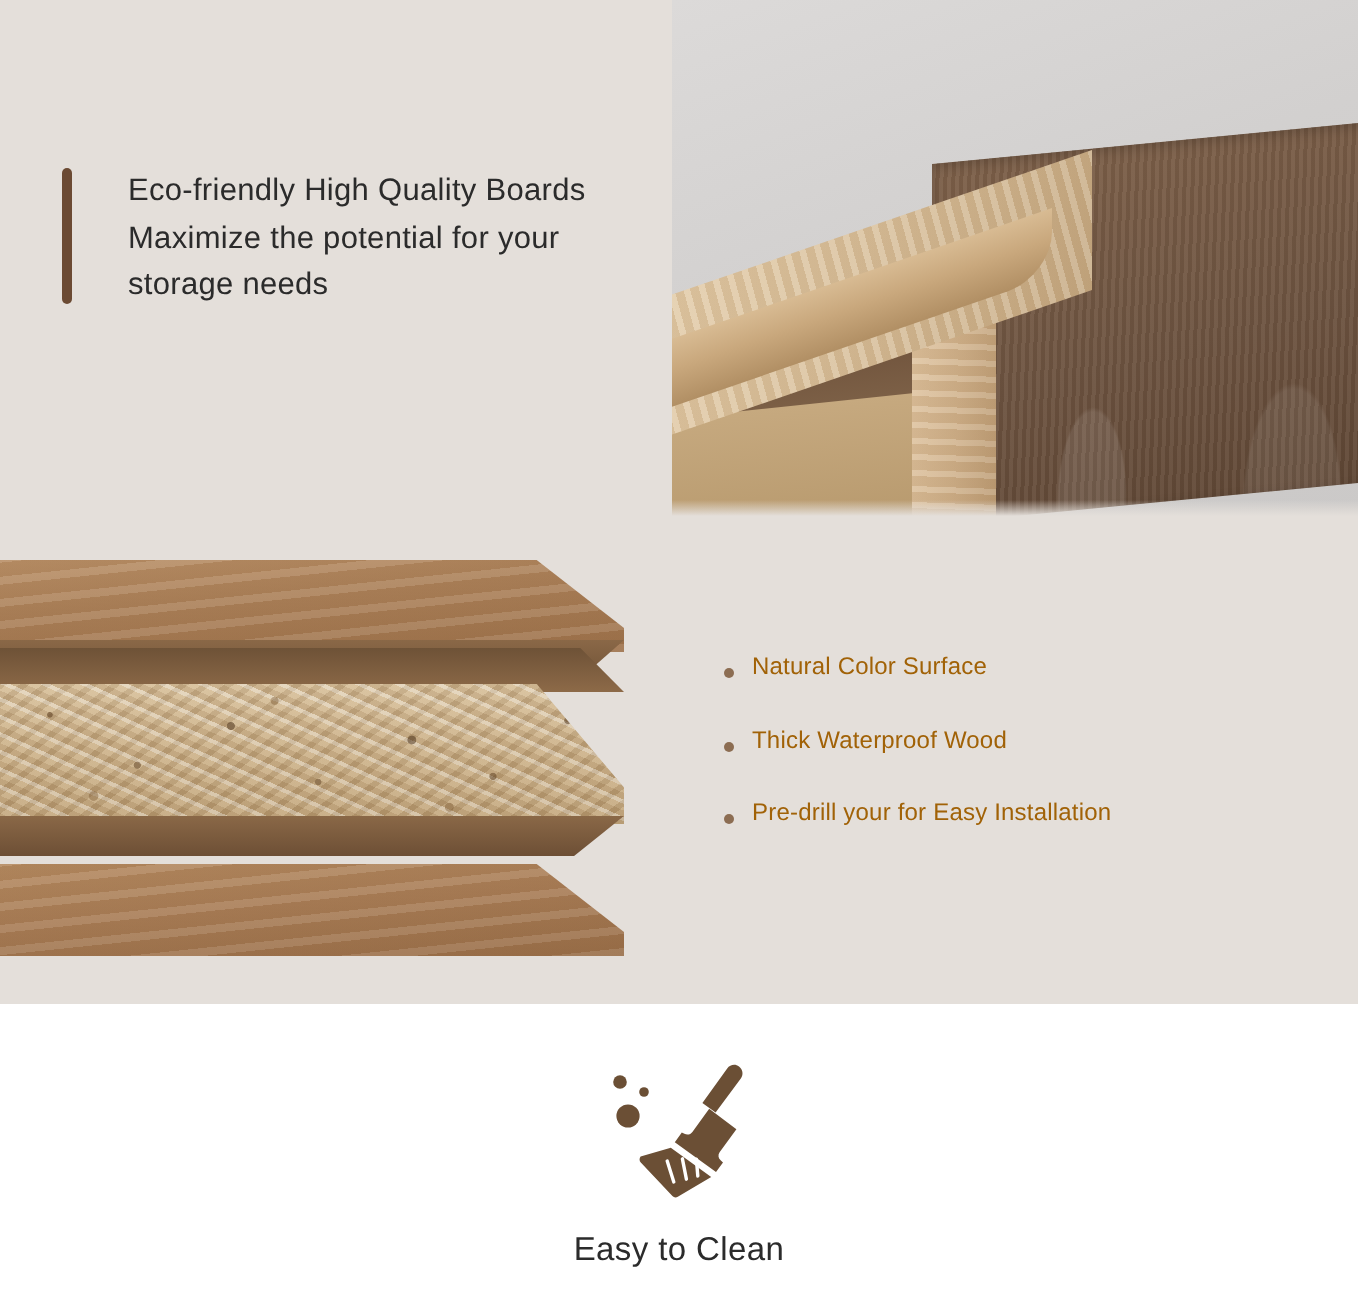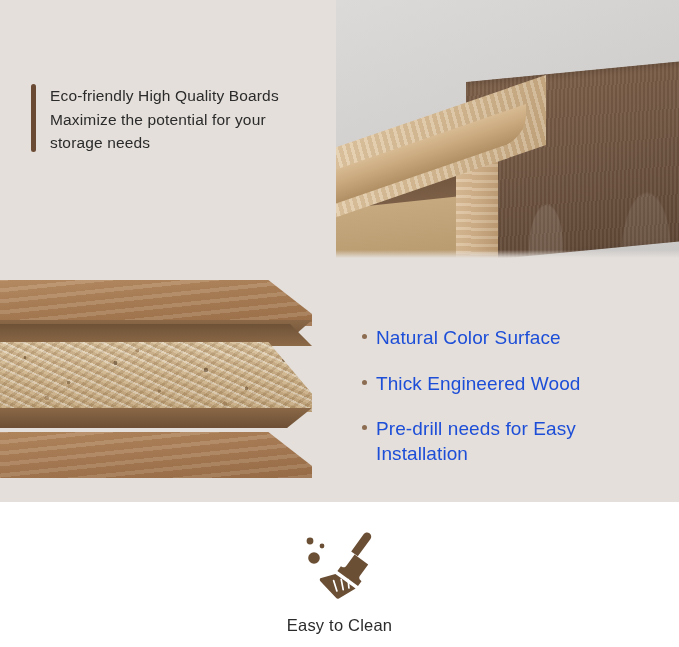--- a/index.html
+++ b/index.html
@@ -26,21 +26,21 @@
     left: 0; top: 0;
     width: 679px; height: 258px;
     background: #e4dfda;
   }
 
   .headline-block {
     position: absolute;
     left: 31px; top: 84px;
     width: 290px;
     display: flex;
-    gap: 14px;
+    gap: 28px;
   }
 
   .accent-bar {
     width: 5px;
     height: 68px;
     background: #6b4a33;
     border-radius: 3px;
     flex: none;
   }
 
@@ -228,22 +228,22 @@
     margin-bottom: 21px;
   }
   .bullet-dot {
     width: 5px; height: 5px;
     border-radius: 50%;
     background: #8c6d52;
     margin-top: 8px;
     flex: none;
   }
   .bullet-text {
-    font-size: 19px;
-    color: #1d4ed8;
+    font-size: 12px;
+    color: #a16207;
     letter-spacing: 0.1px;
     line-height: 1.3;
   }
 
   
   .bottom-section {
     position: absolute;
     left: 0; top: 502px;
     width: 679px; height: 145px;
     background: #ffffff;
@@ -322,25 +322,25 @@
       </div>
     </div>
 
     <div class="bullets">
       <div class="bullet-row">
         <span class="bullet-dot"></span>
         <span class="bullet-text">Natural Color Surface</span>
       </div>
       <div class="bullet-row">
         <span class="bullet-dot"></span>
-        <span class="bullet-text">Thick Engineered Wood</span>
+        <span class="bullet-text">Thick Waterproof Wood</span>
       </div>
       <div class="bullet-row">
         <span class="bullet-dot"></span>
-        <span class="bullet-text">Pre-drill needs for Easy Installation</span>
+        <span class="bullet-text">Pre-drill your for Easy Installation</span>
       </div>
     </div>
   </div>
 
   <div class="bottom-section">
     <div class="features">
 
       <div class="feature">
         <div class="feature-icon">
           <svg width="86" height="72" viewBox="0 0 86 72" fill="none" aria-hidden="true">

